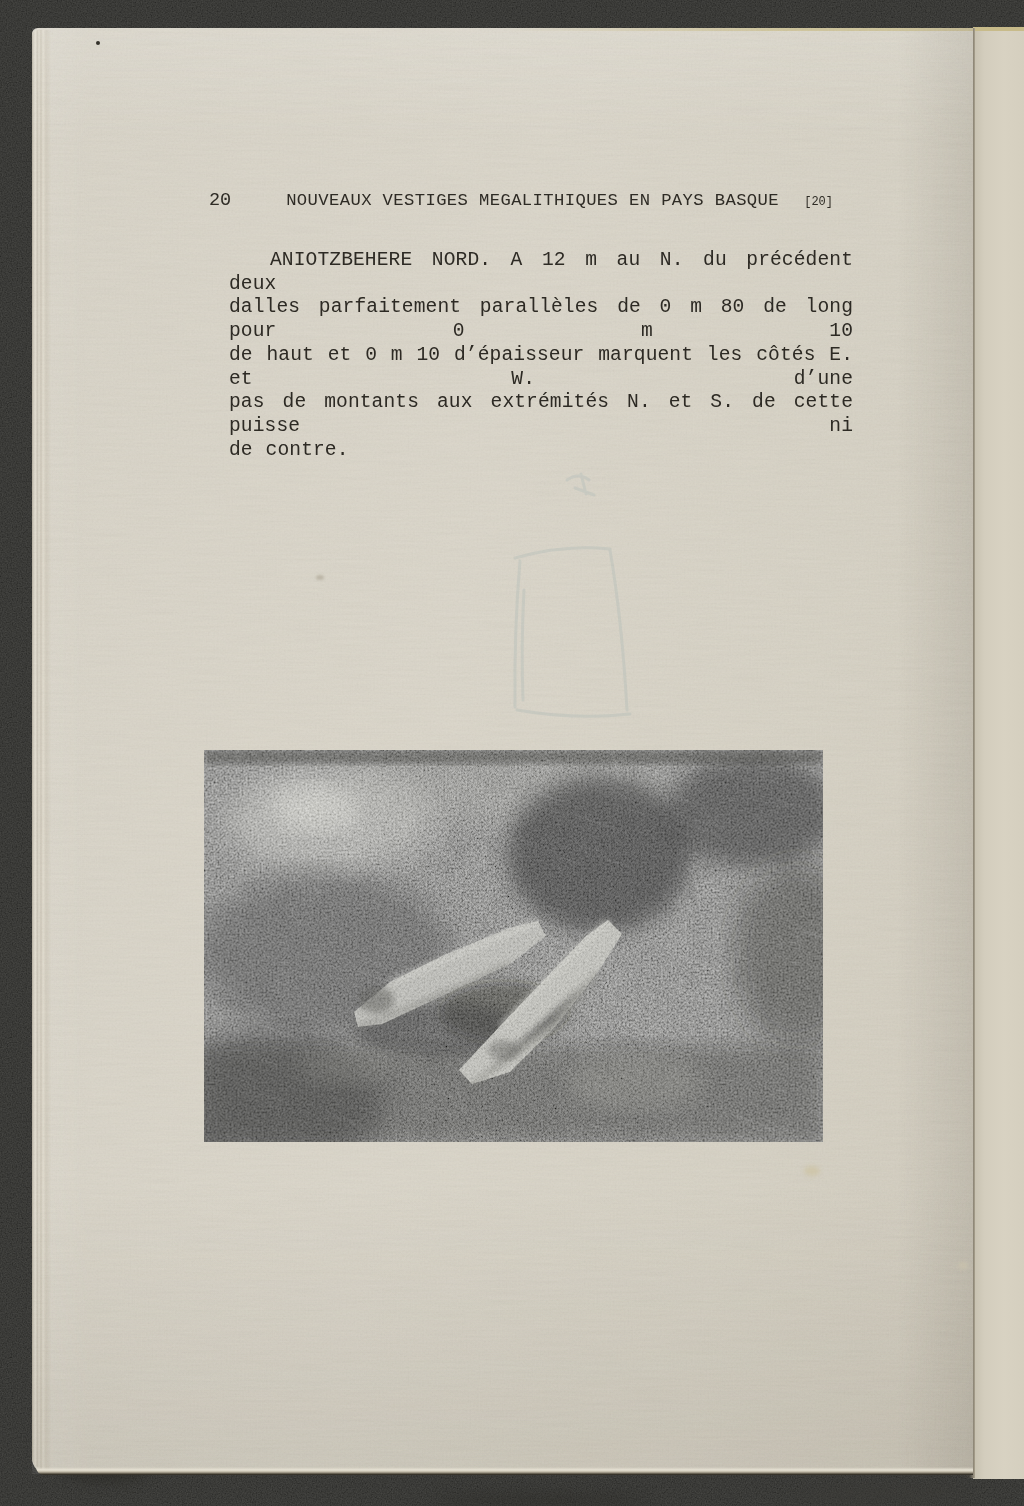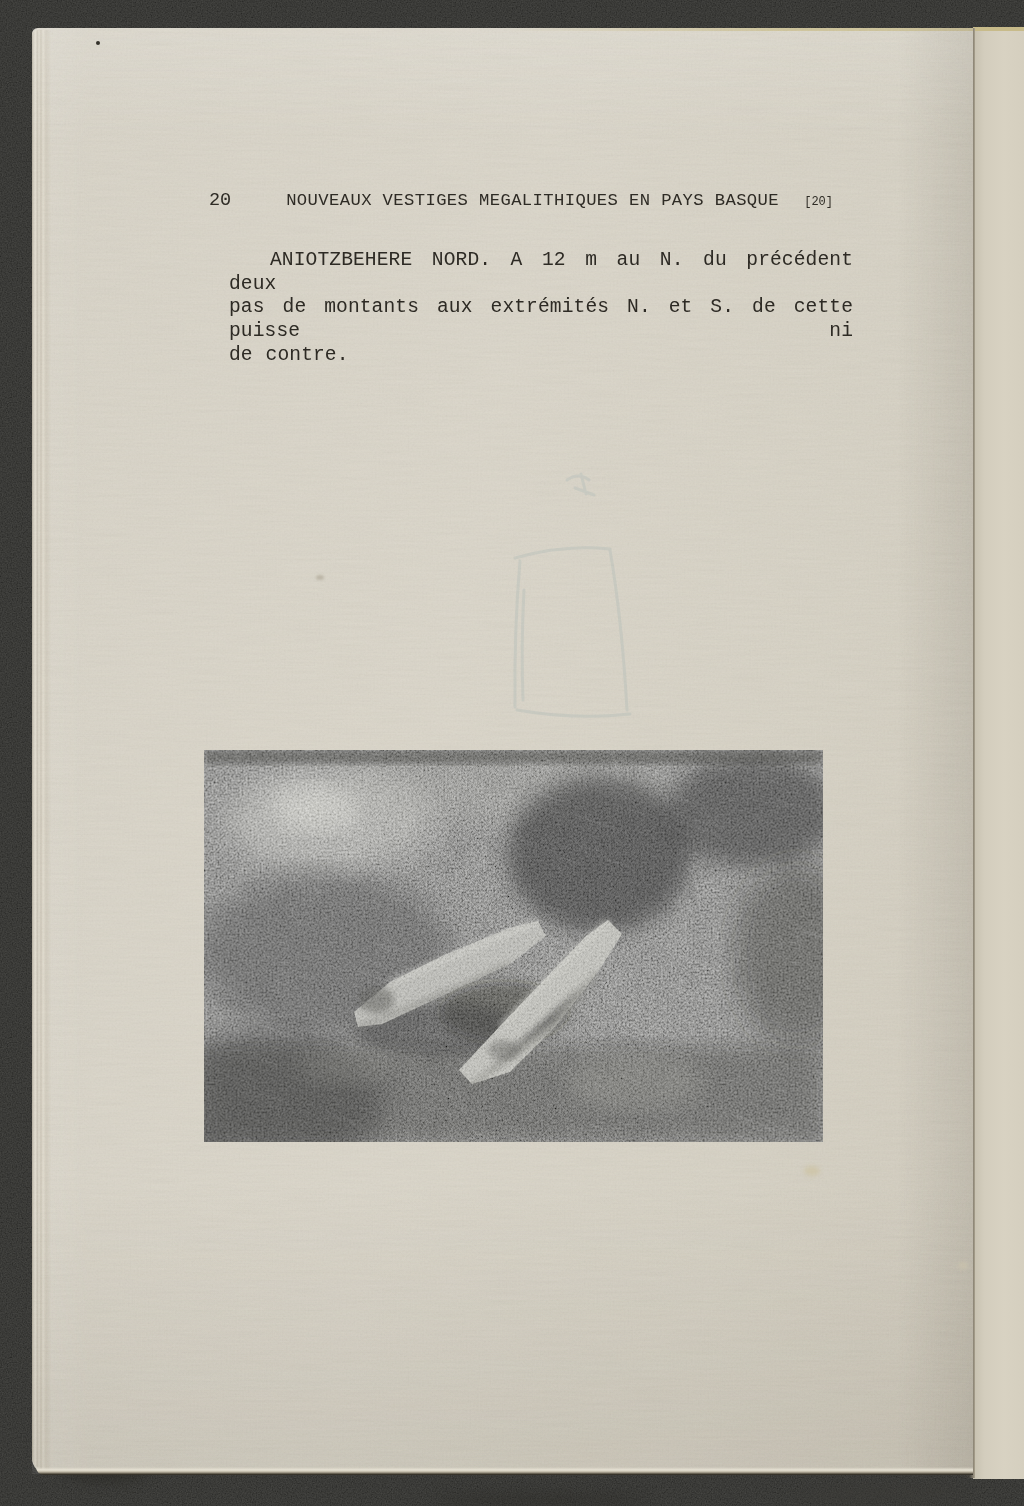--- a/index.html
+++ b/index.html
@@ -163,20 +163,22 @@
 
   <div class="header-row">
     <span class="folio-left">20</span>
     <span class="running-title">NOUVEAUX VESTIGES MEGALITHIQUES EN PAYS BASQUE</span>
     <span class="folio-right">[20]</span>
   </div>
 
   <div class="text-block">
     <div class="para">
         <div class="line">ANIOTZBEHERE NORD. A 12 m au N. du précédent deux</div>
+        <div class="line">dalles parfaitement parallèles de 0 m 80 de long pour 0 m 10</div>
+        <div class="line">de haut et 0 m 10 d’épaisseur marquent les côtés E. et W. d’une</div>
         <div class="line">pas de montants aux extrémités N. et S. de cette puisse ni</div>
         <div class="line">de contre.</div>
       </div>
   </div>
 
   <figure class="photo-fig" role="img" aria-label="Photographie en noir et blanc : deux dalles de pierre parallèles couchées dans l’herbe">
     <svg width="619" height="392" viewBox="0 0 619 392">
       <defs>
         <filter id="ph-grain" x="0" y="0" width="100%" height="100%">
           <feTurbulence type="fractalNoise" baseFrequency="0.5" numOctaves="2" seed="11" stitchTiles="stitch"></feTurbulence>

